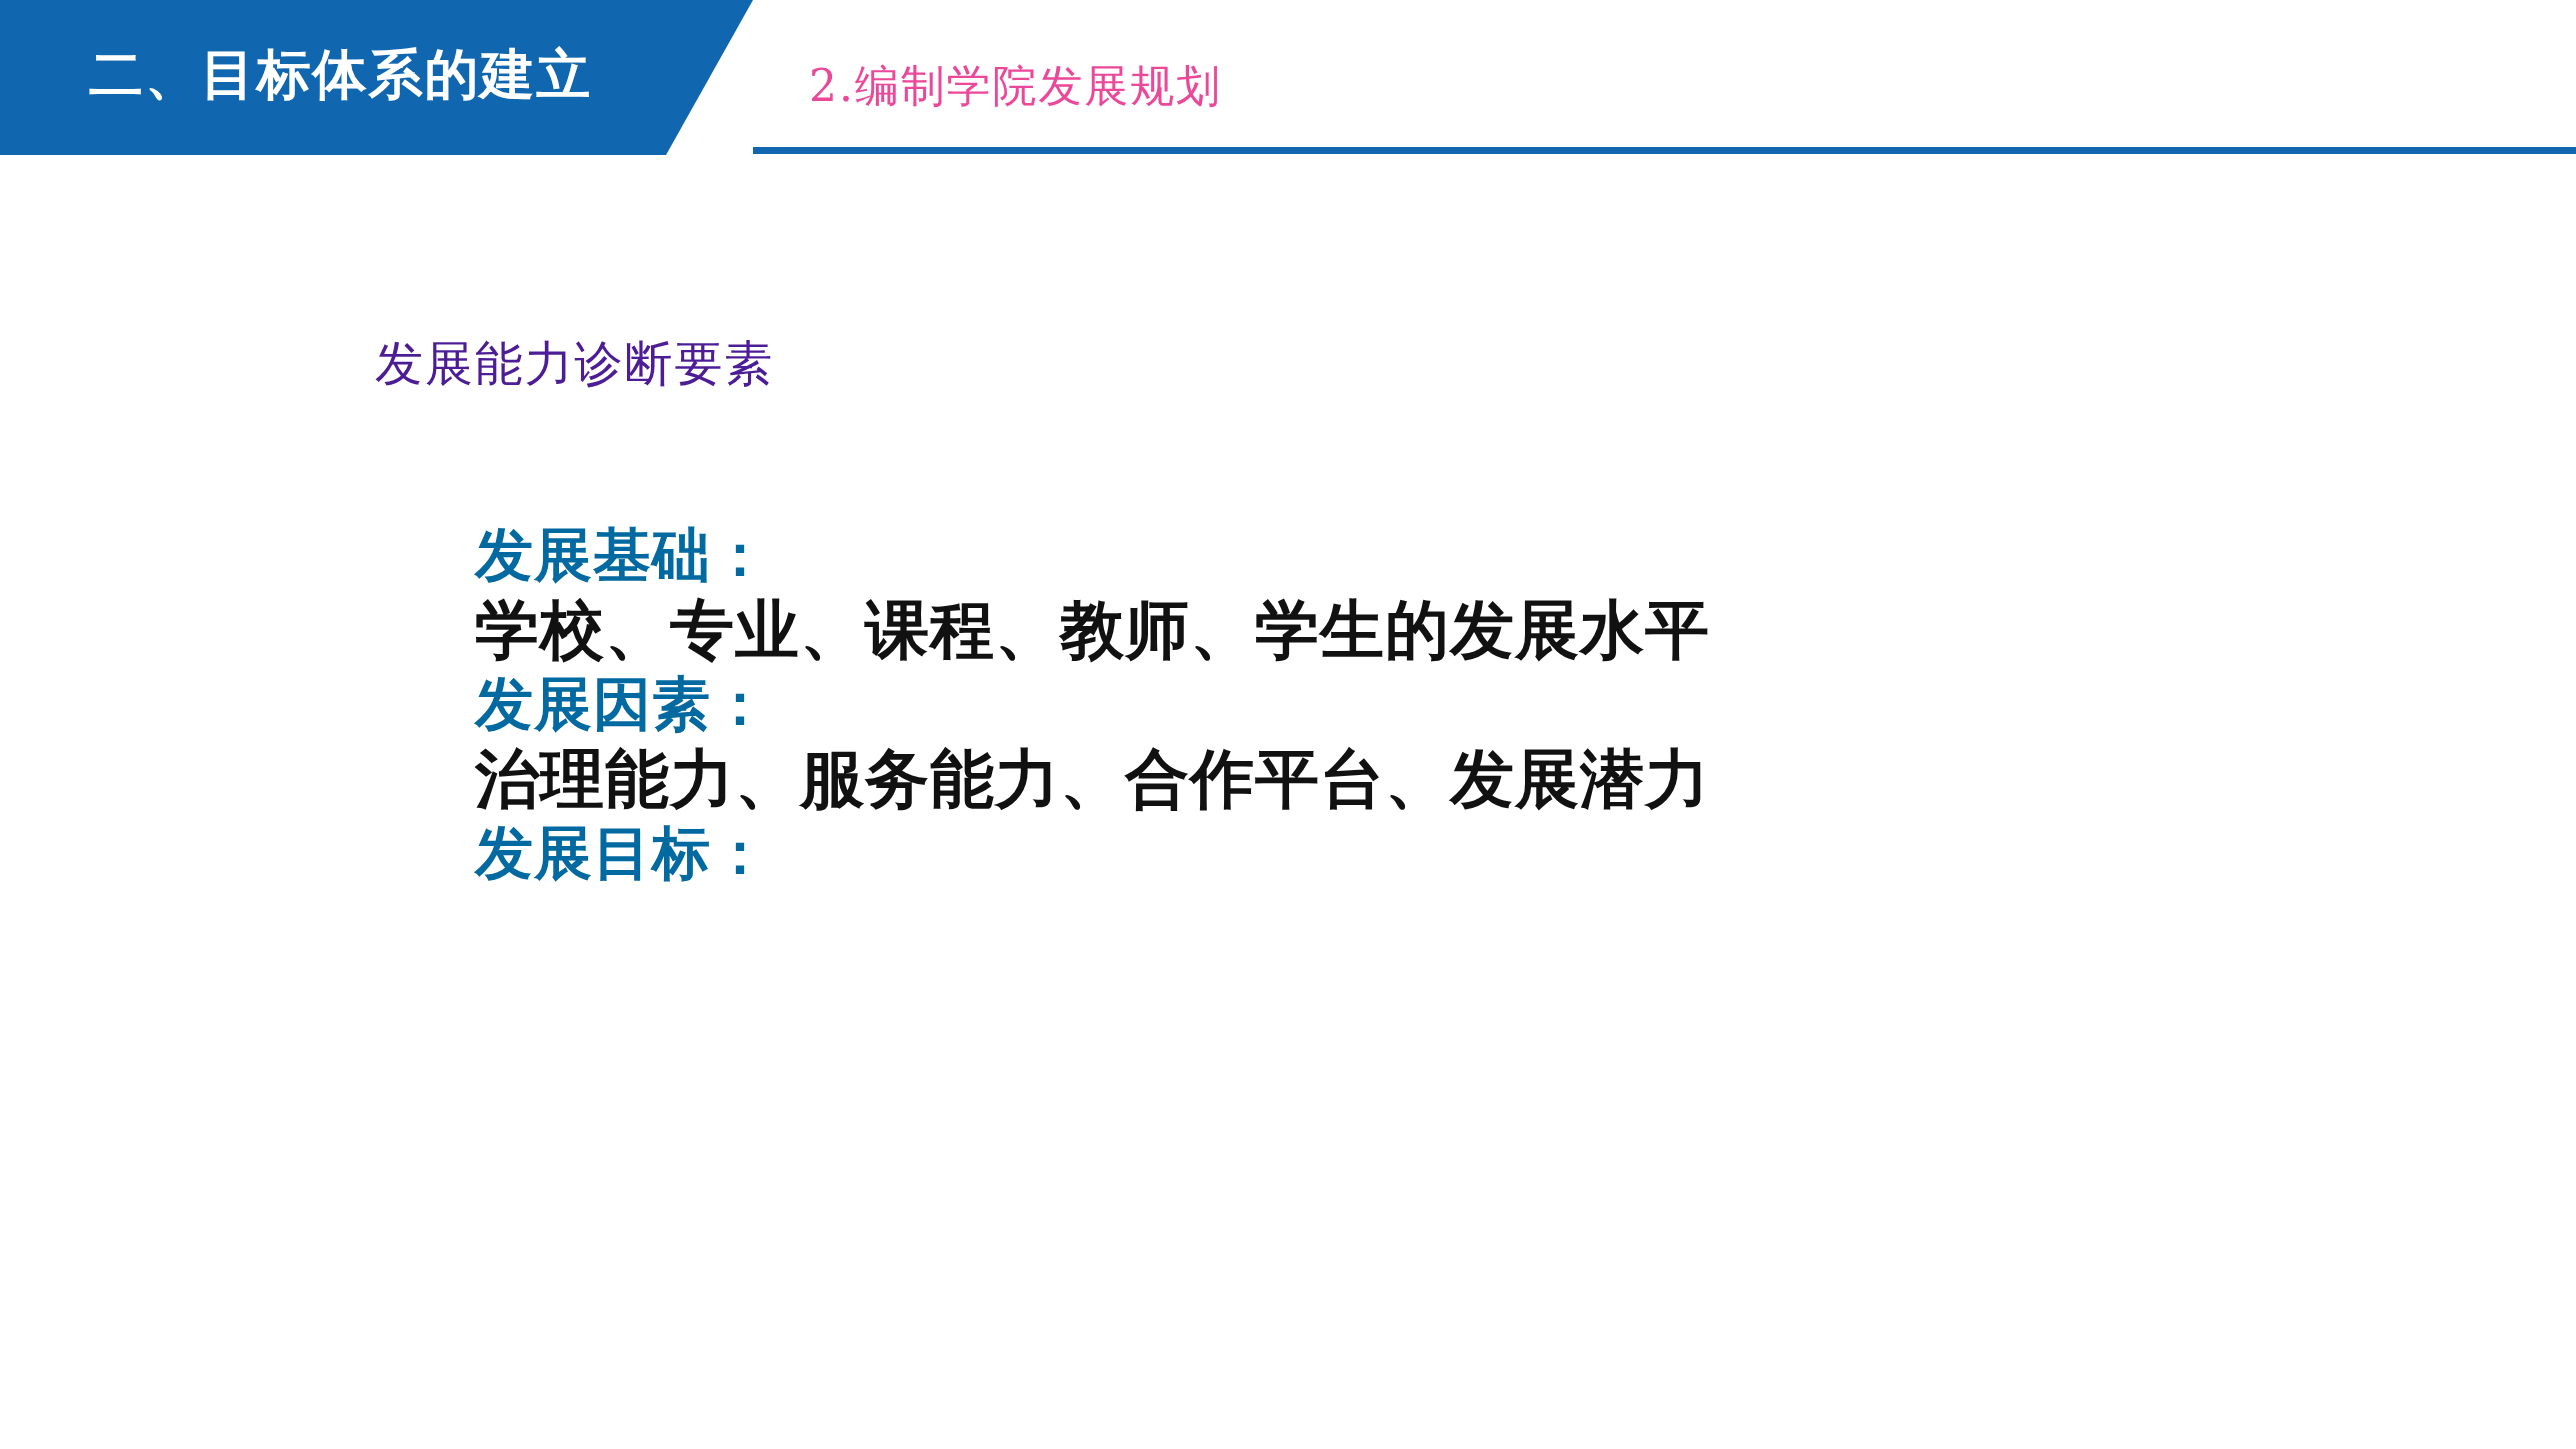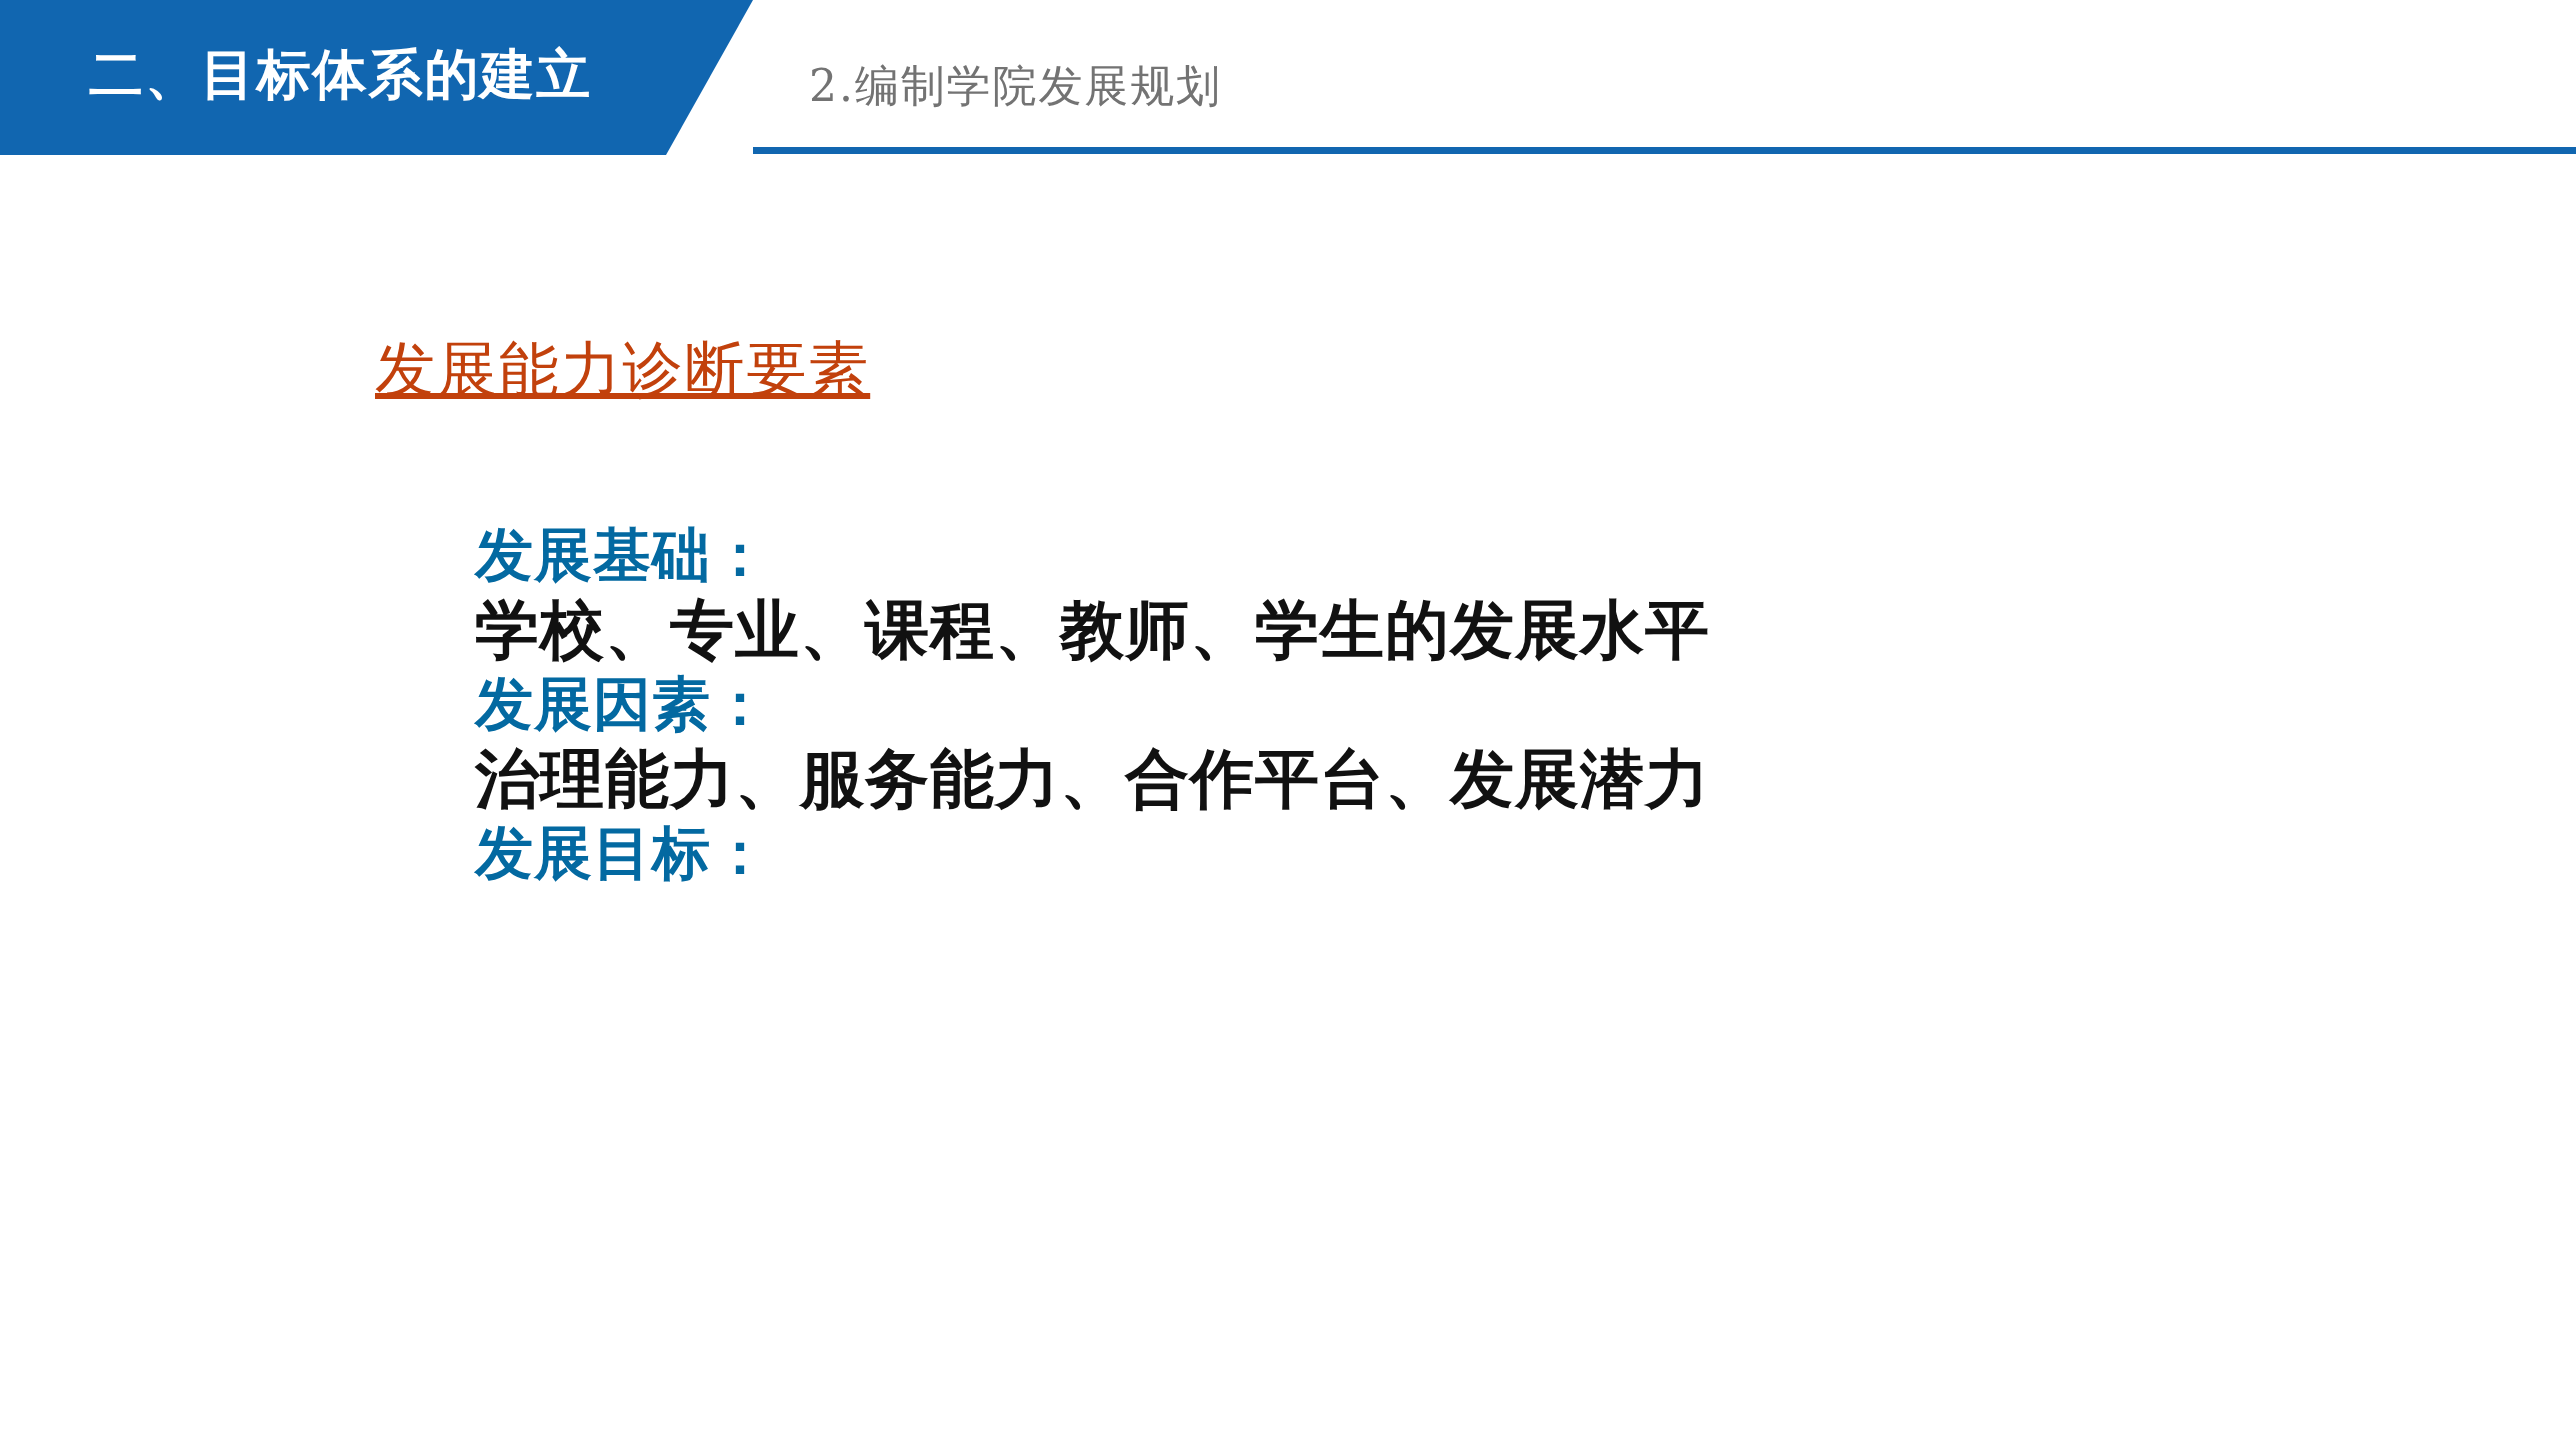--- a/index.html
+++ b/index.html
@@ -41,21 +41,21 @@
     font-size: 54px;
     font-weight: bold;
     letter-spacing: 1.9px;
     white-space: nowrap;
     line-height: 1;
   }
   .header-sub {
     position: absolute;
     left: 809px;
     top: 64px;
-    color: #737373;
+    color: #ec4899;
     font-size: 44px;
     font-family: "DejaVu Serif", "Liberation Serif", serif;
     letter-spacing: 1.9px;
     white-space: nowrap;
     line-height: 1;
   }
   .header-rule {
     position: absolute;
     left: 753px;
     top: 147px;
@@ -69,26 +69,25 @@
     position: absolute;
     left: 0;
     top: 172px;
     width: 2576px;
     height: 1278px;
   }
   .lead-title {
     position: absolute;
     left: 375px;
     top: 167px;
-    font-size: 60px;
-    color: #c2410c;
+    font-size: 48px;
+    color: #4c1d95;
     letter-spacing: 1.9px;
     white-space: nowrap;
     line-height: 1;
-    text-decoration: underline;
   }
   .block {
     position: absolute;
     left: 475px;
     top: 348px;
     width: 1835px;
   }
   .line {
     line-height: 1.22;
     white-space: nowrap;

